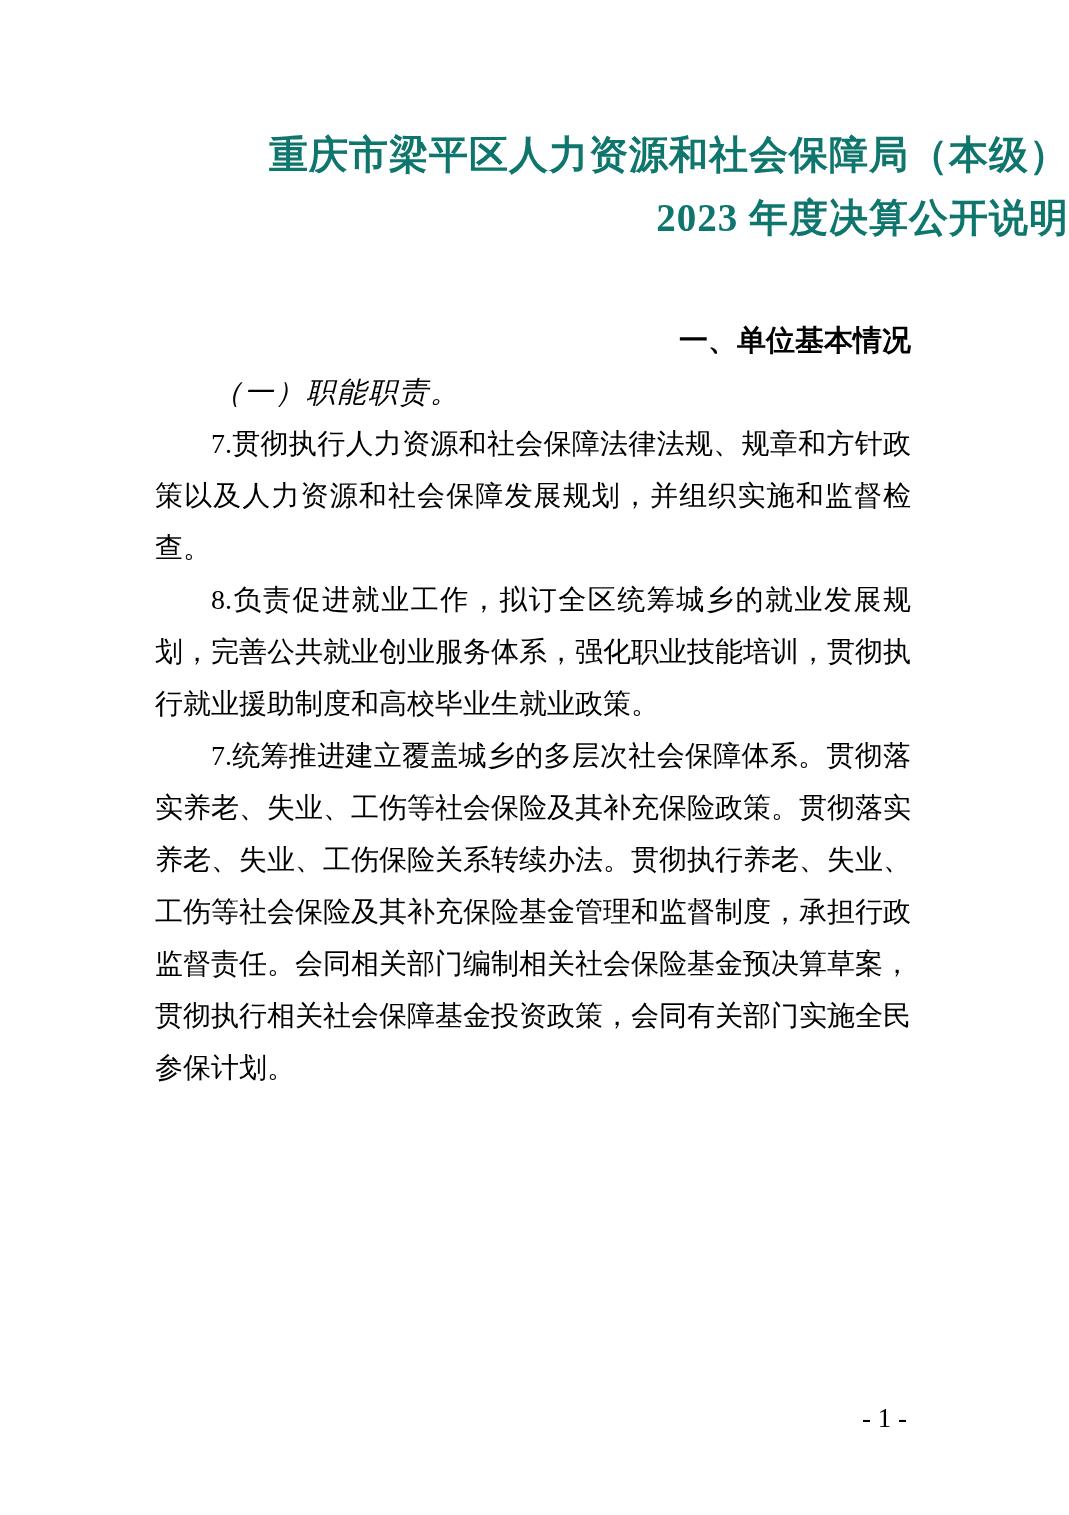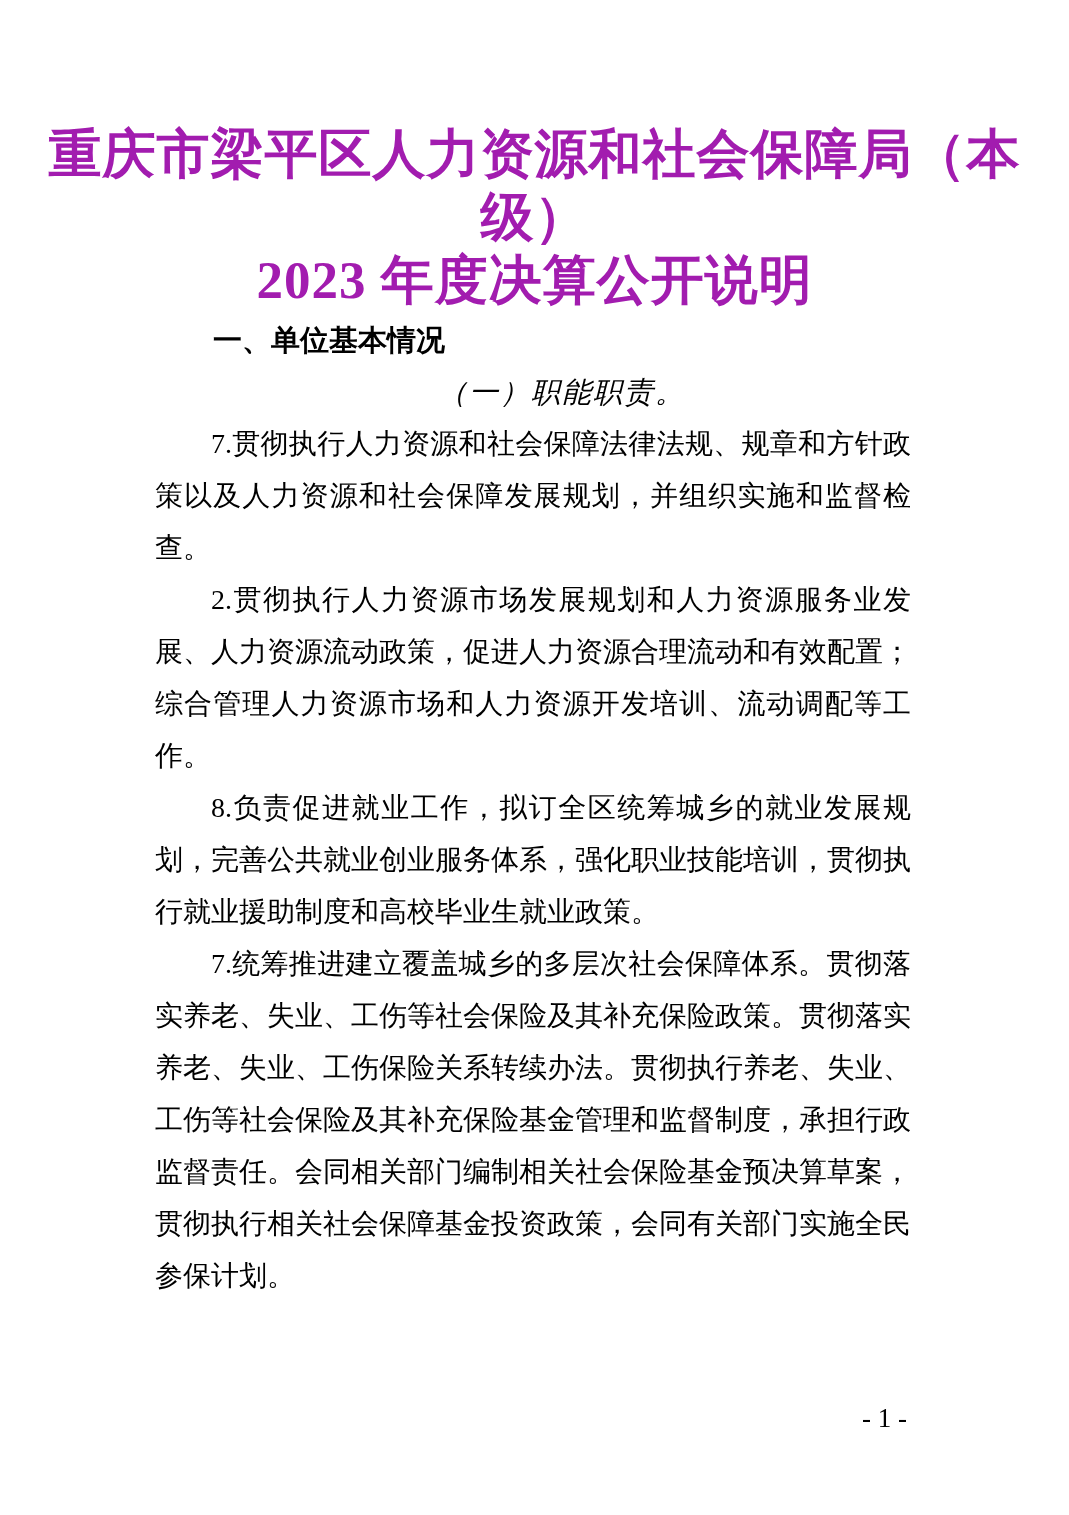--- a/index.html
+++ b/index.html
@@ -20,58 +20,58 @@
     top: 0;
     width: 1069px;
     height: 1515px;
     background: #ffffff;
   }
   .doc-title {
     position: absolute;
     top: 123px;
     left: 0;
     width: 1069px;
-    text-align: center;
+    text-align: right;
     font-family: "Liberation Serif", serif;
     font-weight: bold;
-    font-size: 53px;
+    font-size: 39px;
     line-height: 63px;
     letter-spacing: 1px;
-    color: #a21caf;
+    color: #0f766e;
   }
   .doc-content {
     position: absolute;
     top: 314px;
     left: 155px;
     width: 756px;
     font-family: "Liberation Serif", serif;
     font-size: 28px;
     line-height: 52px;
     text-align: justify;
     color: #000000;
   }
   .section-heading {
     margin: 0;
     font-family: "Liberation Sans", sans-serif;
     font-weight: 700;
     font-size: 29px;
     line-height: 52px;
     text-indent: 2em;
-    text-align: left;
+    text-align: right;
     color: #000000;
   }
   .subsection-heading {
     margin: 0;
     font-family: "Liberation Serif", serif;
     font-style: italic;
     font-weight: 400;
     font-size: 29px;
     line-height: 52px;
     text-indent: 2em;
-    text-align: center;
+    text-align: left;
     letter-spacing: 2px;
     color: #000000;
   }
   .body-para {
     margin: 0;
     text-indent: 2em;
     letter-spacing: 0;
   }
   .page-number {
     position: absolute;
@@ -90,20 +90,19 @@
 
   <div class="doc-title">
     <div>重庆市梁平区人力资源和社会保障局（本级）</div>
     <div>2023 年度决算公开说明</div>
   </div>
 
   <div class="doc-content">
     <h2 class="section-heading">一、单位基本情况</h2>
     <h3 class="subsection-heading">（一）职能职责。</h3>
     <p class="body-para">7.贯彻执行人力资源和社会保障法律法规、规章和方针政策以及人力资源和社会保障发展规划，并组织实施和监督检查。</p>
-    <p class="body-para">2.贯彻执行人力资源市场发展规划和人力资源服务业发展、人力资源流动政策，促进人力资源合理流动和有效配置；综合管理人力资源市场和人力资源开发培训、流动调配等工作。</p>
     <p class="body-para">8.负责促进就业工作，拟订全区统筹城乡的就业发展规划，完善公共就业创业服务体系，强化职业技能培训，贯彻执行就业援助制度和高校毕业生就业政策。</p>
     <p class="body-para">7.统筹推进建立覆盖城乡的多层次社会保障体系。贯彻落实养老、失业、工伤等社会保险及其补充保险政策。贯彻落实养老、失业、工伤保险关系转续办法。贯彻执行养老、失业、工伤等社会保险及其补充保险基金管理和监督制度，承担行政监督责任。会同相关部门编制相关社会保险基金预决算草案，贯彻执行相关社会保障基金投资政策，会同有关部门实施全民参保计划。</p>
   </div>
 
   <div class="page-number">- 1 -</div>
 
 </div>
 
 </body></html>

